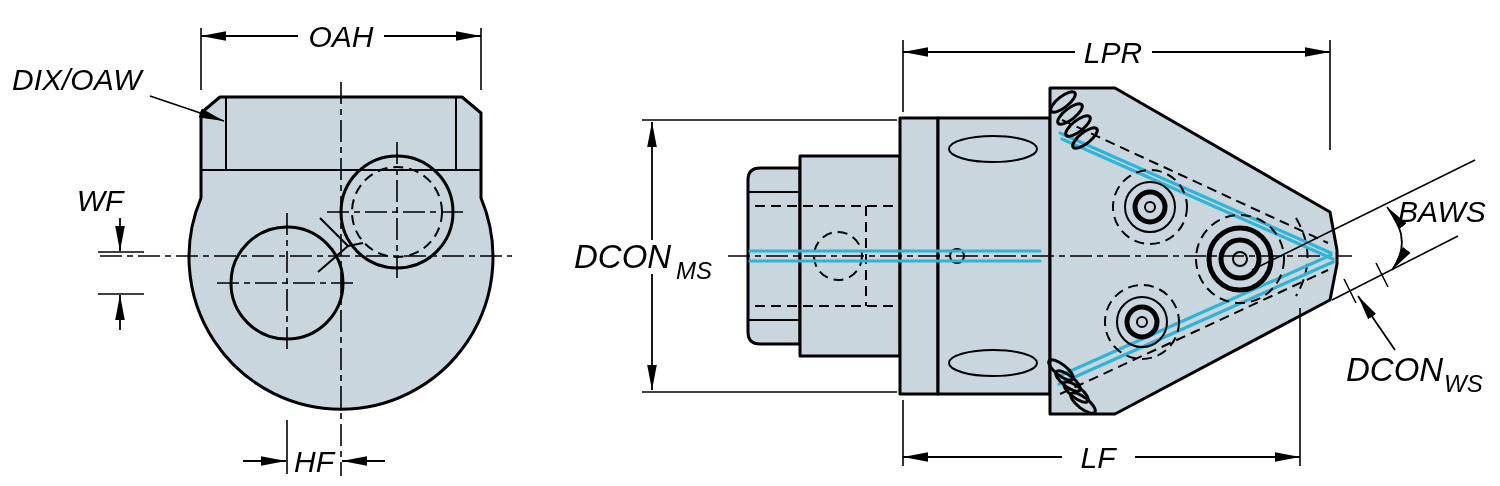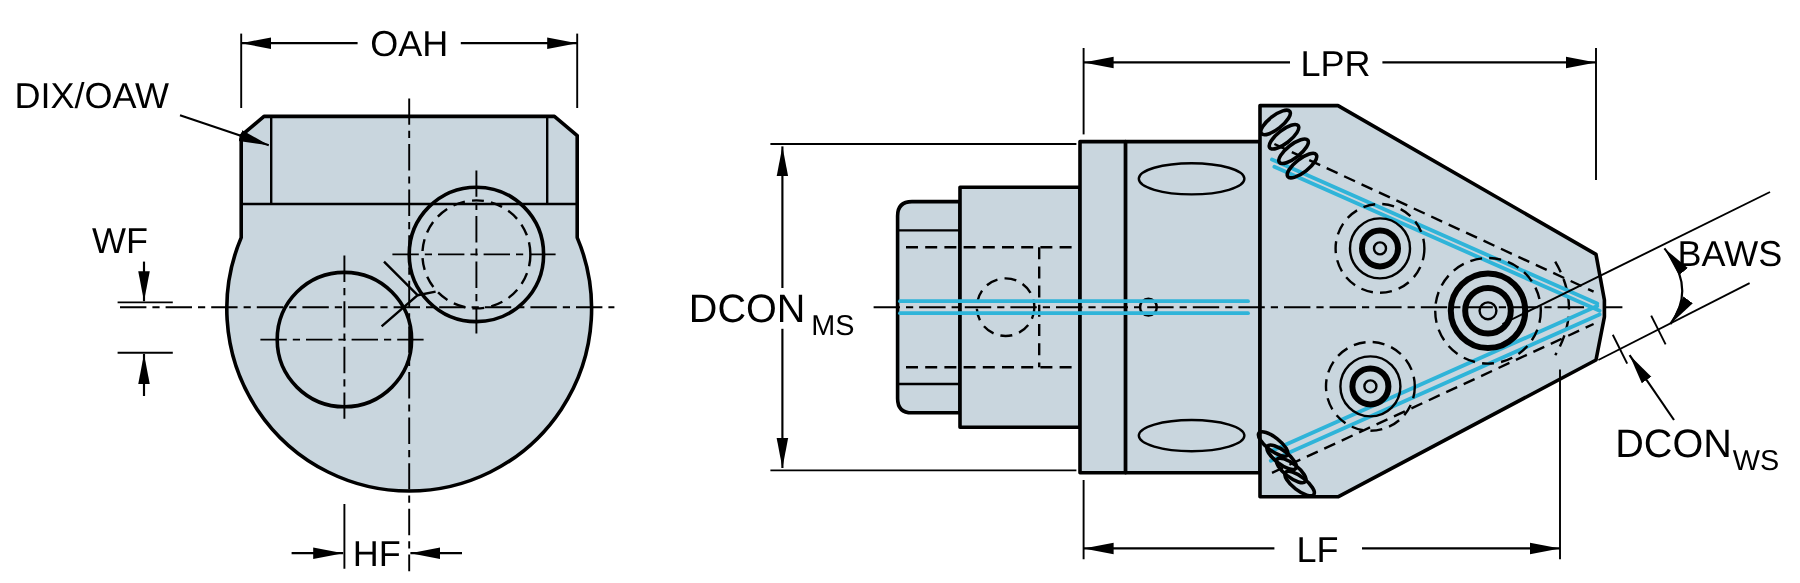--- a/index.html
+++ b/index.html
@@ -2,20 +2,21 @@
 <html style="--background: #ffffff; --body-fill: #c9d6de; --line: #000000; --highlight: #2fb4d9;"><head>
 <meta charset="utf-8">
 <style>
   html,body{margin:0;padding:0;background:#fff;}
   .stage{
     position:relative;
     width:1500px;height:486px;
     background:var(--background,#ffffff);
     font-family:"Liberation Sans","DejaVu Sans",sans-serif;
     overflow:hidden;
+    font-style:italic;
   }
   svg{display:block;}
   text{
     font-family:"Liberation Sans","DejaVu Sans",sans-serif;
     fill:var(--line,#000);
   }
   .dimtext{font-size:30px;}
   .dimtext-big{font-size:33px;}
   .sub{font-size:24px;}
   .fillpart{fill:var(--body-fill,#c9d6de);stroke:var(--line,#000);stroke-width:3;stroke-linejoin:round;}

